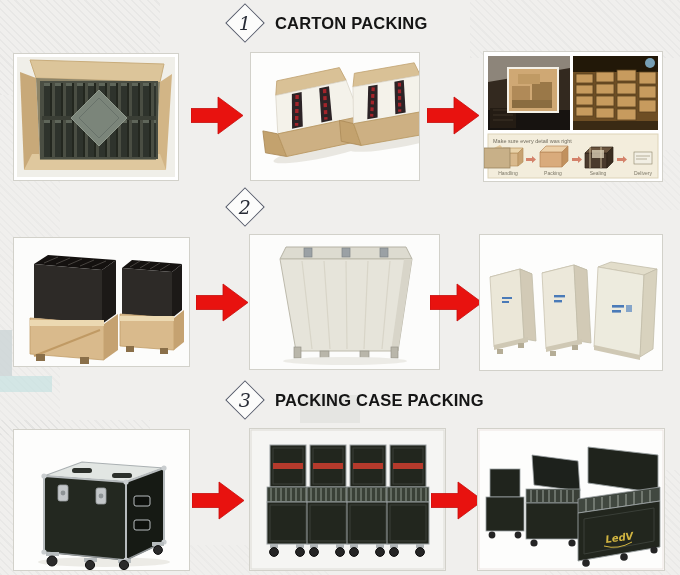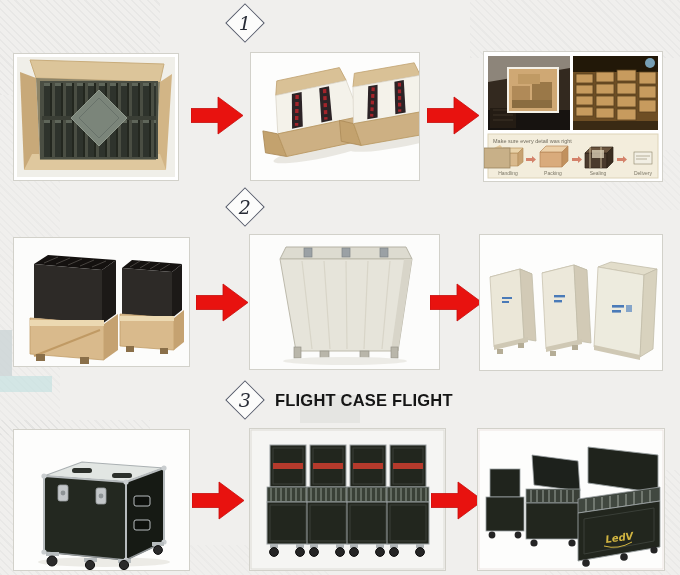--- a/index.html
+++ b/index.html
@@ -31,20 +31,21 @@
   <div class="hatch" style="left:180px;top:545px;width:150px;height:30px;opacity:.3"></div>
   <div class="hatch" style="left:600px;top:150px;width:80px;height:60px;opacity:.3"></div>
   <div class="blob" style="left:0;top:330px;width:12px;height:46px;background:#ccd4d6;opacity:.8"></div>
   <div class="blob" style="left:0;top:376px;width:52px;height:16px;background:#bfe0df;opacity:.6"></div>
   <div class="blob" style="left:300px;top:395px;width:60px;height:28px;background:#d8d9d5;opacity:.45"></div>
 
   <div class="section-header" style="top:3px;">
     <span class="diamond">
         <span class="num">1</span>
       </span>
+    <span class="section-title">CARTON PACKING</span>
   </div>
 
   <div class="photo" style="left:13px;top:53px;width:166px;height:128px;">
     <svg viewBox="0 0 164 126" preserveAspectRatio="none">
       <defs>
         <pattern id="fins" x="30" y="29" width="11" height="37" patternUnits="userSpaceOnUse">
           <rect x="0" y="0" width="6" height="37" fill="#2e332c"></rect>
           <rect x="0" y="0" width="6" height="3" fill="#5f665a"></rect>
           <rect x="6" y="0" width="2" height="37" fill="#23271f"></rect>
         </pattern>
@@ -300,21 +301,21 @@
           <rect x="146" y="70" width="6" height="7" fill="#6a94c4" opacity="0.8"></rect>
         <polygon points="114,110 160,120 160,125 114,115" fill="#cfc8b4"></polygon>
       </g>
     </svg>
   </div>
 
   <div class="section-header" style="top:380px;">
     <span class="diamond">
         <span class="num">3</span>
       </span>
-    <span class="section-title">FLIGHT CASE FLIGHT</span>
+    <span class="section-title">PACKING CASE PACKING</span>
   </div>
 
   <div class="photo" style="left:13px;top:429px;width:177px;height:142px;">
     <svg viewBox="0 0 175 140" preserveAspectRatio="none">
       <rect x="0" y="0" width="175" height="140" fill="#fdfdfc"></rect>
       <ellipse cx="90" cy="132" rx="66" ry="5" fill="#ecebe6"></ellipse>
       <polygon points="30,46 68,32 150,38 112,52" fill="#e2e6e3" stroke="#aab0b2" stroke-width="1.2"></polygon>
       <rect x="58" y="38" width="20" height="5" rx="2.5" fill="#2c302b"></rect>
       <rect x="98" y="43" width="20" height="5" rx="2.5" fill="#2c302b"></rect>
       <polygon points="30,46 112,52 112,130 30,122" fill="#232820" stroke="#3a3f38" stroke-width="1"></polygon>

